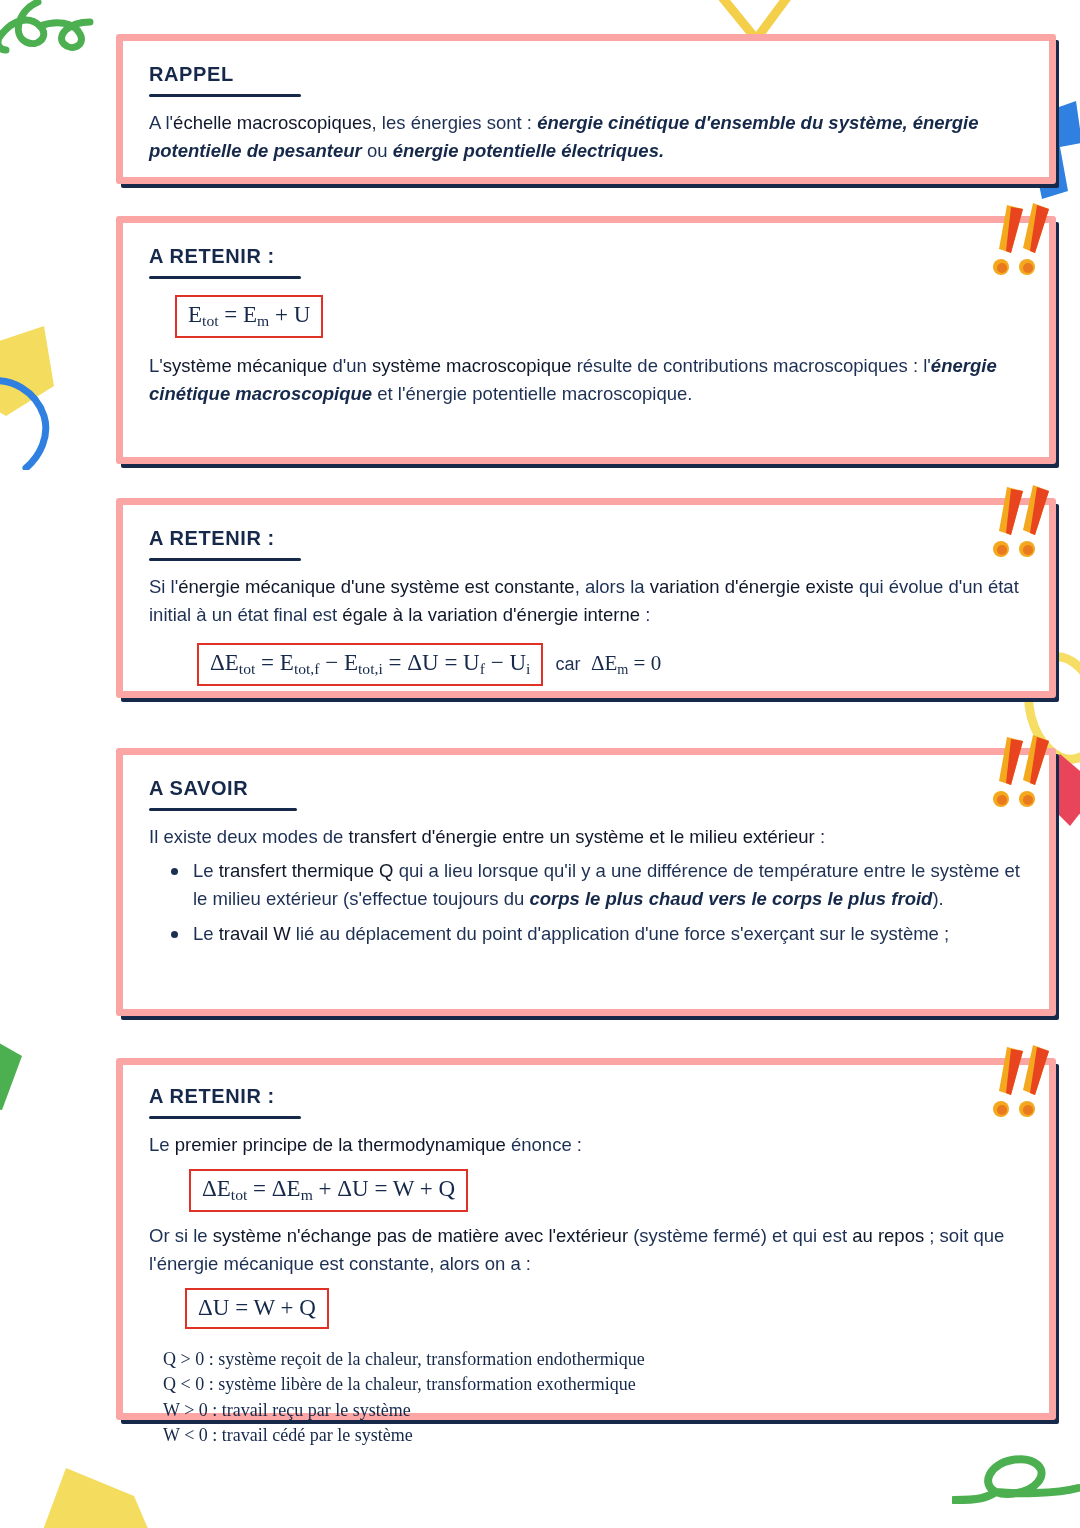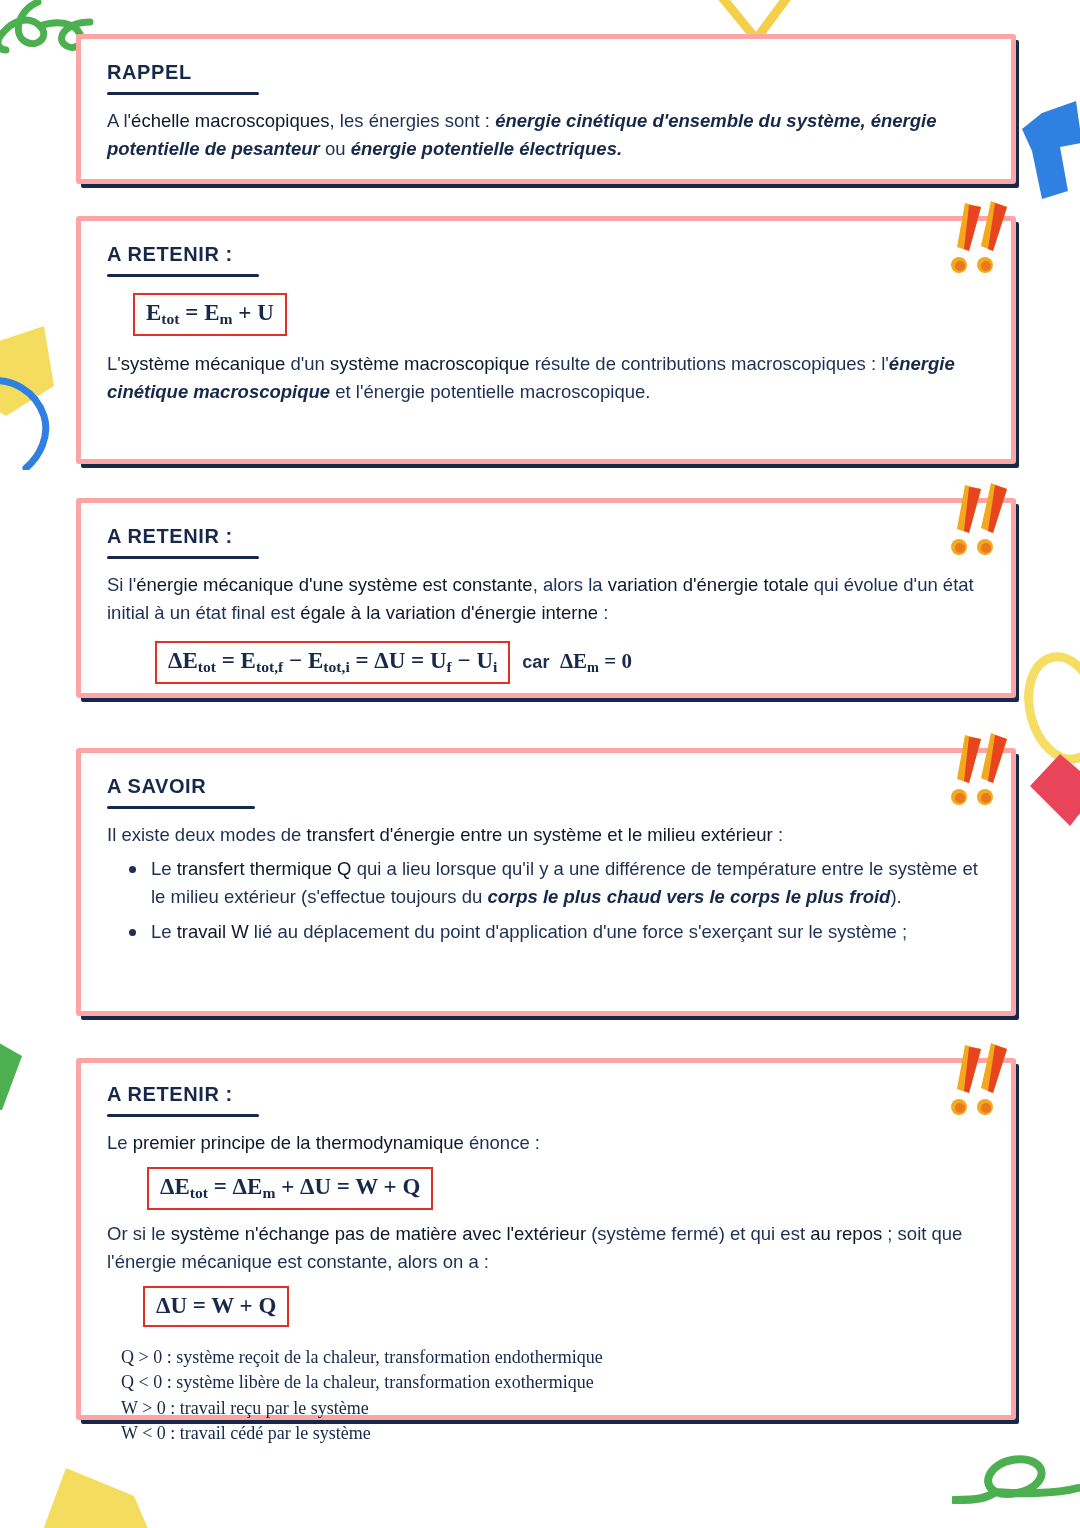--- a/index.html
+++ b/index.html
@@ -13,23 +13,24 @@
 
   
   .deco{ position:absolute; pointer-events:none; }
 
   
   .page{ position:absolute; left:0; top:0; width:1080px; height:1528px; }
 
   .box{
     position:absolute;
     background:#ffffff;
-    border:5px solid #fca5a5;
+    border:7px solid #fca5a5;
     border-radius:3px;
     box-shadow:4px 5px 0 -1px #16294a;
+    margin-left:40px;
   }
   .box .inner{ padding:22px 26px 20px 26px; }
 
   .box-title{
     font-size:20px;
     font-weight:700;
     letter-spacing:.6px;
     color:#16294a;
     display:inline-block;
     padding-bottom:7px;
@@ -58,21 +59,21 @@
     color:#1d3054;
   }
   ul.bullets li::before{
     content:"";
     position:absolute; left:22px; top:11px;
     width:7px; height:7px; border-radius:50%;
     background:#1d3054;
   }
 
   
-  .formula-row{ display:flex; align-items:center; gap:12px; margin:14px 0 14px 26px;font-weight:bold; }
+  .formula-row{ display:flex; align-items:center; gap:12px; margin:14px 0 14px 26px; }
   .formula{
     display:inline-block;
     border:2.5px solid #e03127;
     padding:5px 11px 6px 11px;
     font-family:"Liberation Serif", serif;
     font-size:23px;
     color:#16294a;
     white-space:nowrap;
     background:#fff;
   }
@@ -196,21 +197,21 @@
         <path d="M48 2 L64 8 L50 52 L38 47 Z" fill="#f4a81d"></path>
         <path d="M52 4 L64 8 L50 52 L45 50 Z" fill="#e8441f"></path>
         <circle cx="42" cy="66" r="8" fill="#f4a81d"></circle>
           <circle cx="43" cy="67" r="5" fill="#e8791f"></circle>
       </g>
     </svg>
     <div class="inner">
       <div class="box-title">A RETENIR :</div>
       <div class="title-rule" style="width:152px"></div>
       <div class="para" style="margin-top:-4px">
-        <span><span>Si l'</span><span class="hl">énergie mécanique d'une système est constante</span><span>, alors la </span><span class="hl">variation d'énergie totale</span><span> qui évolue d'un état initial à un état final est </span><span class="hl">égale à la variation d'énergie interne</span><span> :</span></span>
+        <span><span>Si l'</span><span class="hl">énergie mécanique d'une système est constante</span><span>, alors la </span><span class="hl">variation d'énergie existe</span><span> qui évolue d'un état initial à un état final est </span><span class="hl">égale à la variation d'énergie interne</span><span> :</span></span>
       </div>
       <div class="formula-row" style="margin-left:48px">
         <span class="formula">
           ΔE<sub>tot</sub> = E<sub>tot,f</sub> − E<sub>tot,i</sub> = ΔU = U<sub>f</sub> − U<sub>i</sub>
         </span>
         <span class="formula-tail">
           <span class="lbl">car</span>
           &nbsp;ΔE<sub>m</sub> = 0
         </span>
       </div>

